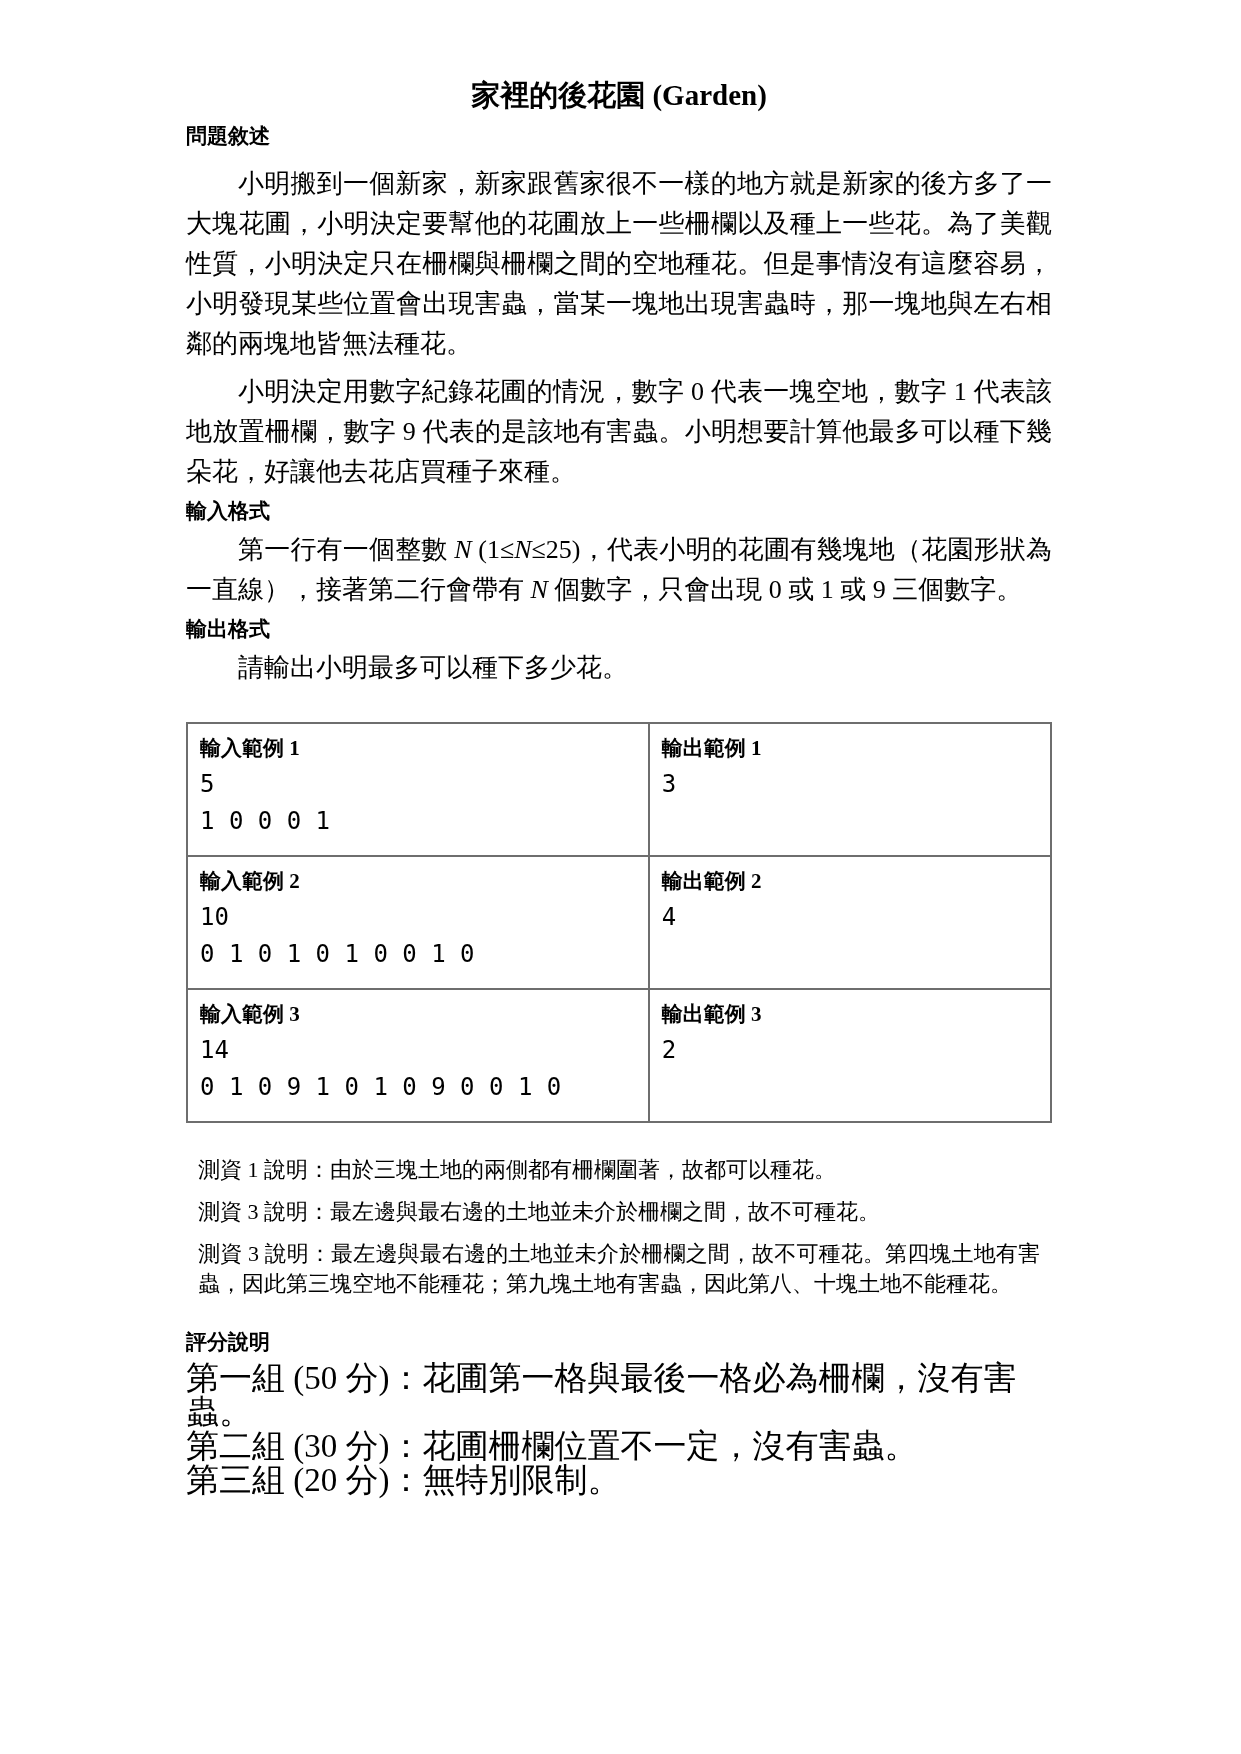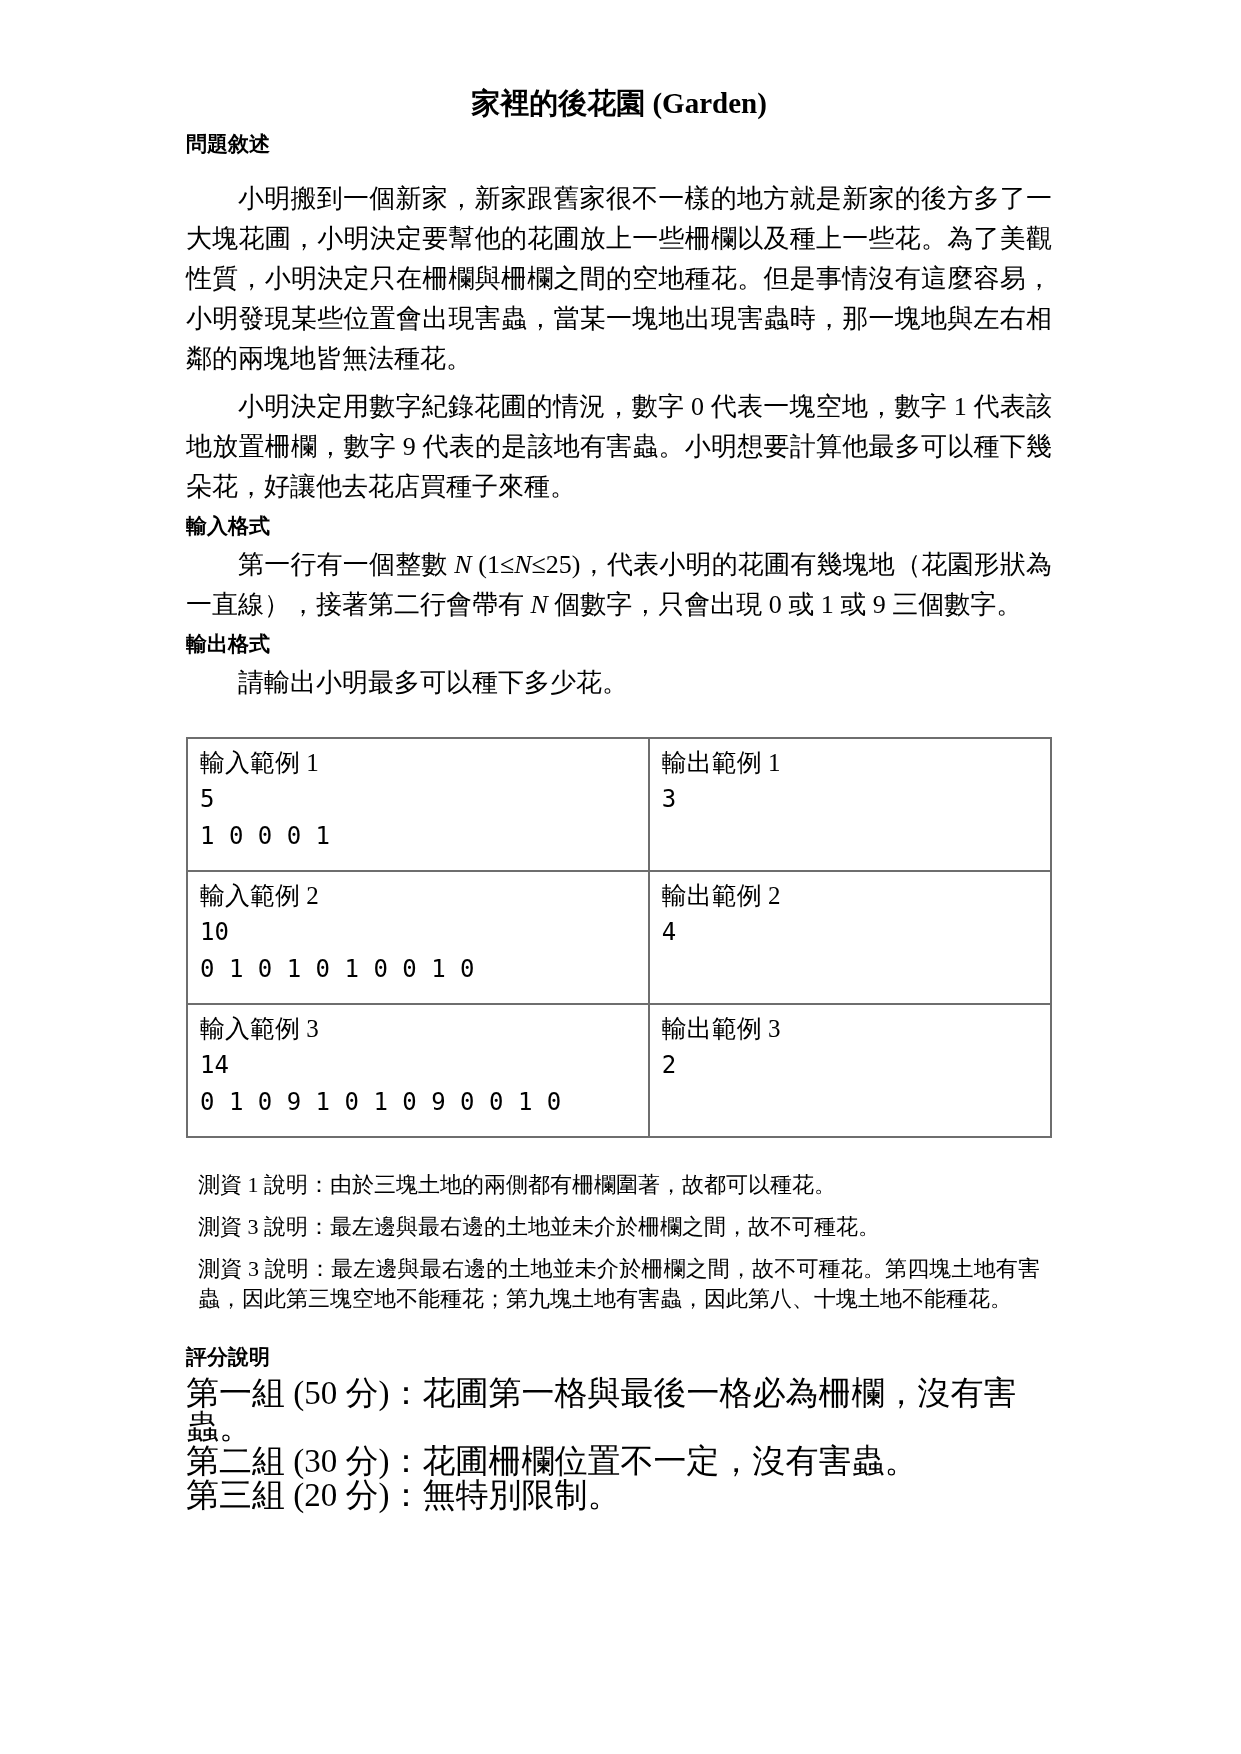--- a/index.html
+++ b/index.html
@@ -10,21 +10,21 @@
   body {
     width: 1241px;
     height: 1754px;
     position: relative;
     color: #000000;
     font-family: "Liberation Serif", "DejaVu Serif", serif;
   }
   .content {
     position: absolute;
     left: 186px;
-    top: 8px;
+    top: 0;
     width: 866px;
     padding-top: 75px;
   }
   h1.doc-title {
     margin: 0 0 2px 0;
     font-size: 29px;
     line-height: 40px;
     font-weight: bold;
     text-align: center;
   }
@@ -35,41 +35,41 @@
     font-weight: bold;
     text-align: left;
   }
   .para {
     margin: 0;
     font-size: 26px;
     line-height: 40px;
     text-align: justify;
     text-indent: 2em;
   }
-  .para.p1 { margin-top: 16px; }
+  .para.p1 { margin-top: 9px; }
   .para.p2 { margin-top: 8px; }
   .gap-before-input  { margin-top: 30px; }
   .gap-before-output { margin-top: 30px; }
   .var { font-style: italic; }
   table.examples {
     margin-top: 34px;
     width: 100%;
     border-collapse: collapse;
     table-layout: fixed;
   }
   table.examples td {
     border: 2px solid #6e6e6e;
     vertical-align: top;
     padding: 6px 14px 10px 12px;
     height: 115px;
   }
   td.col-in  { width: 50.2%; }
   .ex-label {
-    font-weight: normal;
-    font-size: 25px;
+    font-weight: bold;
+    font-size: 21px;
     line-height: 36px;
   }
   .mono-line {
     font-family: "DejaVu Sans Mono", "Liberation Mono", monospace;
     font-size: 24px;
     line-height: 37px;
     white-space: pre;
   }
   .notes {
     margin-top: 32px;

